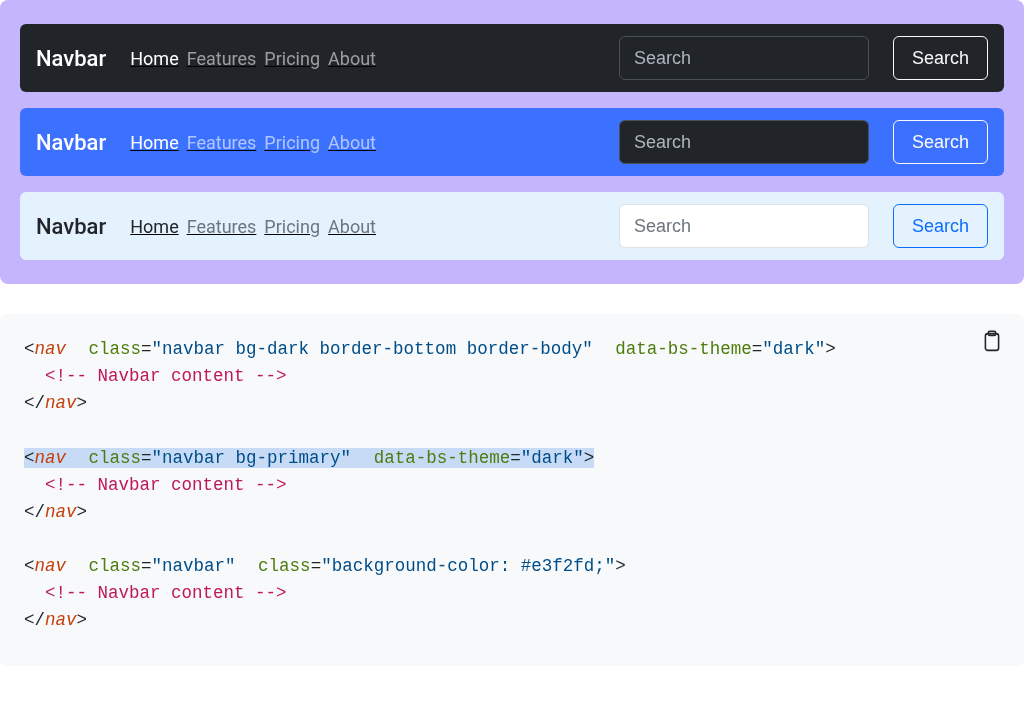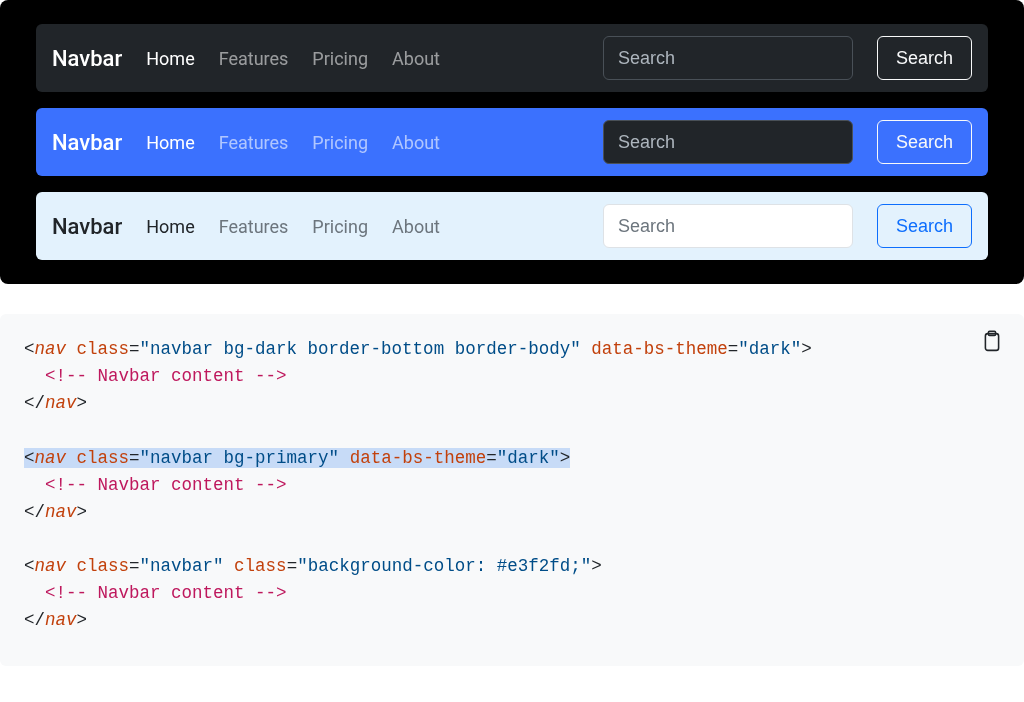--- a/index.html
+++ b/index.html
@@ -3,22 +3,22 @@
 <meta charset="utf-8">
 <style>
   * { box-sizing: border-box; margin: 0; padding: 0; }
   body {
     font-family: -apple-system, BlinkMacSystemFont, "Segoe UI", Roboto, "Helvetica Neue", Arial, sans-serif;
     background: #fff;
     padding: 0;
     width: 1024px;
   }
   .example-panel {
-    padding: 24px 36px;
-    background: #000000;
+    padding: 24px 20px;
+    background: #c4b5fd;
     border-radius: 8px;
   }
   .navbar {
     display: flex;
     align-items: center;
     padding: 12px 16px;
     border-radius: 6px;
     margin-bottom: 16px;
   }
   .navbar:last-child { margin-bottom: 0; }
@@ -31,22 +31,23 @@
   .navbar-light {
     background: #e3f2fd;
   }
   .brand {
     font-size: 22px;
     font-weight: 500;
     margin-right: 24px;
   }
   .nav-links {
     display: flex;
-    gap: 24px;
+    gap: 8px;
     flex: 1;
+    text-decoration: underline;
   }
   .nav-link {
     font-size: 18px;
     cursor: pointer;
   }
   .search-wrap {
     display: flex;
     gap: 24px;
     align-items: center;
   }
@@ -106,21 +107,21 @@
   .copy-icon svg { width: 100%; height: 100%; }
   pre {
     font-family: SFMono-Regular, Menlo, Monaco, Consolas, "Liberation Mono", "Courier New", monospace;
     font-size: 17.5px;
     line-height: 1.55;
     color: #212529;
     white-space: pre;
   }
   .t-punct { color: #212529; }
   .t-tag { color: #c2410c; font-style: italic; }
-  .t-attr { color: #c2410c; }
+  .t-attr { color: #4d7c0f; margin-left: 12px; }
   .t-val { color: #004d88; }
   .t-comment { color: #be185d; }
   .t-op { color: #212529; }
   .hl {
     background: #c7dbf7;
   }
 </style>
 </head>
 <body>
 

